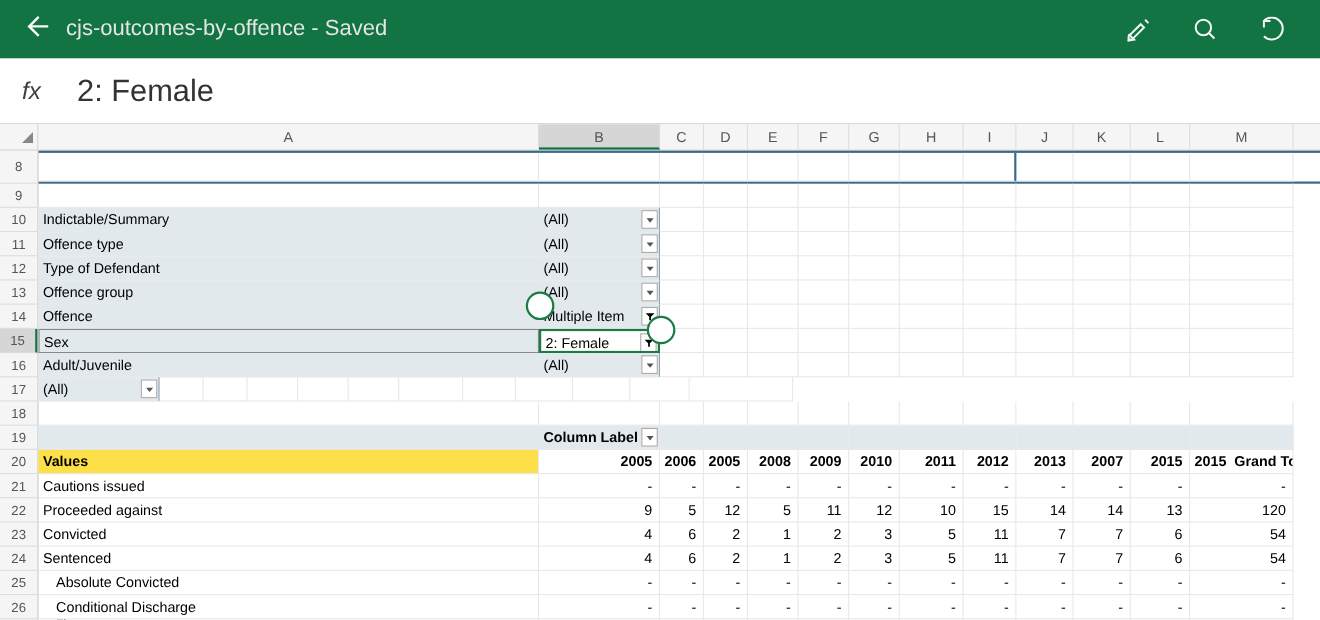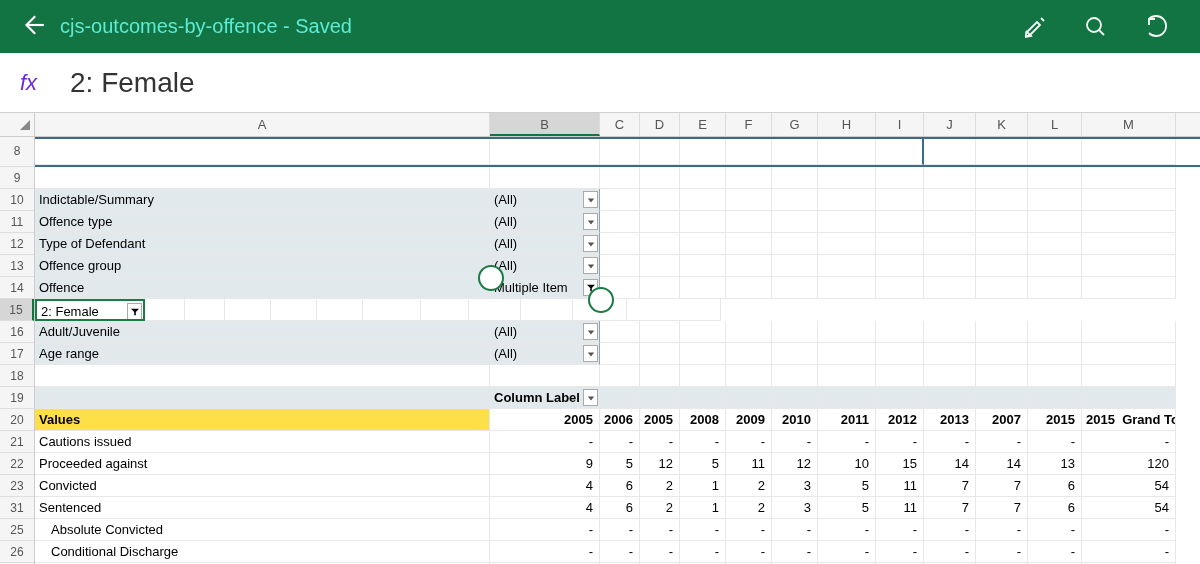--- a/index.html
+++ b/index.html
@@ -1,27 +1,27 @@
 <!DOCTYPE html>
 <html><head>
 <meta charset="utf-8">
 <style>
 * { margin: 0; padding: 0; box-sizing: border-box; font-family: 'Segoe UI', Arial, sans-serif; }
 body { width: 1200px; height: 564px; background: #fff; overflow: hidden; }
 
-.header { background: #117442; height: 53px; display: flex; align-items: center; padding: 0 20px; color: #5eead4; }
+.header { background: #117442; height: 53px; display: flex; align-items: center; padding: 0 20px; color: #e5e5e5; }
 .back-arrow { width: 40px; cursor: pointer; }
 .back-arrow svg { width: 26px; height: 26px; fill: none; stroke: #fff; stroke-width: 2; }
 .title { font-size: 20px; font-weight: 300; flex: 1; }
 .header-actions { display: flex; gap: 35px; align-items: center; margin-right: 10px; }
 .header-actions .hicon { width: 26px; height: 26px; display: flex; align-items: center; justify-content: center; opacity: 0.95; }
 .header-actions svg { width: 24px; height: 24px; fill: none; stroke: #fff; stroke-width: 1.8; }
 
 .formula-bar { height: 60px; display: flex; align-items: center; border-bottom: 1px solid #d0d0d0; padding: 0 20px; }
-.fx { font-style: italic; font-size: 22px; color: #6d28d9; width: 50px; }
+.fx { font-style: italic; font-size: 22px; color: #404040; width: 50px; }
 .formula-content { font-size: 28px; color: #333; }
 
 .sheet { display: flex; height: 451px; }
 
 .rownums { width: 35px; background: #f5f5f5; border-right: 1px solid #ccc; }
 .colheads { height: 24px; display: flex; background: #f5f5f5; border-bottom: 1px solid #ccc; }
 .corner { width: 35px; height: 24px; background: #f5f5f5; border-right: 1px solid #ccc; border-bottom: 1px solid #ccc; display: flex; align-items: center; justify-content: flex-end; padding-right: 4px; }
 .corner svg { width: 10px; height: 10px; fill: #888; }
 
 .colhead { text-align: center; font-size: 13px; color: #555; border-right: 1px solid #ddd; line-height: 24px; }
@@ -133,21 +133,21 @@
     <div class="rowcell">14</div>
     <div class="rowcell active">15</div>
     <div class="rowcell">16</div>
     <div class="rowcell">17</div>
     <div class="rowcell">18</div>
     <div class="rowcell">19</div>
     <div class="rowcell">20</div>
     <div class="rowcell">21</div>
     <div class="rowcell">22</div>
     <div class="rowcell">23</div>
-    <div class="rowcell">31</div>
+    <div class="rowcell">24</div>
     <div class="rowcell">25</div>
     <div class="rowcell">26</div>
     <div class="rowcell" style="border-bottom:none;height:14px;line-height:14px;font-size:10px"></div>
   </div>
 
   <div class="grid-area">
     <div class="grid-body">
 
       <div class="row toprow">
         <div class="cell wA"></div>
@@ -270,20 +270,21 @@
           <div class="cell wF"></div>
           <div class="cell wG"></div>
           <div class="cell wH"></div>
           <div class="cell wI"></div>
           <div class="cell wJ"></div>
           <div class="cell wK"></div>
           <div class="cell wL"></div>
           <div class="cell wM"></div>
       </div>
       <div class="row">
+        <div class="cell wA filter-label" style="border:1px solid #888;">Sex</div>
         <div class="cell wB filter-val selected-cell"><span>2: Female</span><span class="dropdown-btn filtered">
               <svg viewBox="0 0 10 10">
                 <polygon points="0,1 10,1 6,5 6,9 4,9 4,5"></polygon>
               </svg>
             </span></div>
         <div class="cell wC"></div>
           <div class="cell wD"></div>
           <div class="cell wE"></div>
           <div class="cell wF"></div>
           <div class="cell wG"></div>
@@ -307,21 +308,20 @@
           <div class="cell wF"></div>
           <div class="cell wG"></div>
           <div class="cell wH"></div>
           <div class="cell wI"></div>
           <div class="cell wJ"></div>
           <div class="cell wK"></div>
           <div class="cell wL"></div>
           <div class="cell wM"></div>
       </div>
       <div class="row">
-        <div class="cell wA filter-label">Age range</div>
         <div class="cell wB filter-val"><span>(All)</span><span class="dropdown-btn">
               <svg viewBox="0 0 10 10">
                 <polygon points="1,3 9,3 5,8"></polygon>
               </svg>
             </span></div>
         <div class="cell wC"></div>
           <div class="cell wD"></div>
           <div class="cell wE"></div>
           <div class="cell wF"></div>
           <div class="cell wG"></div>

